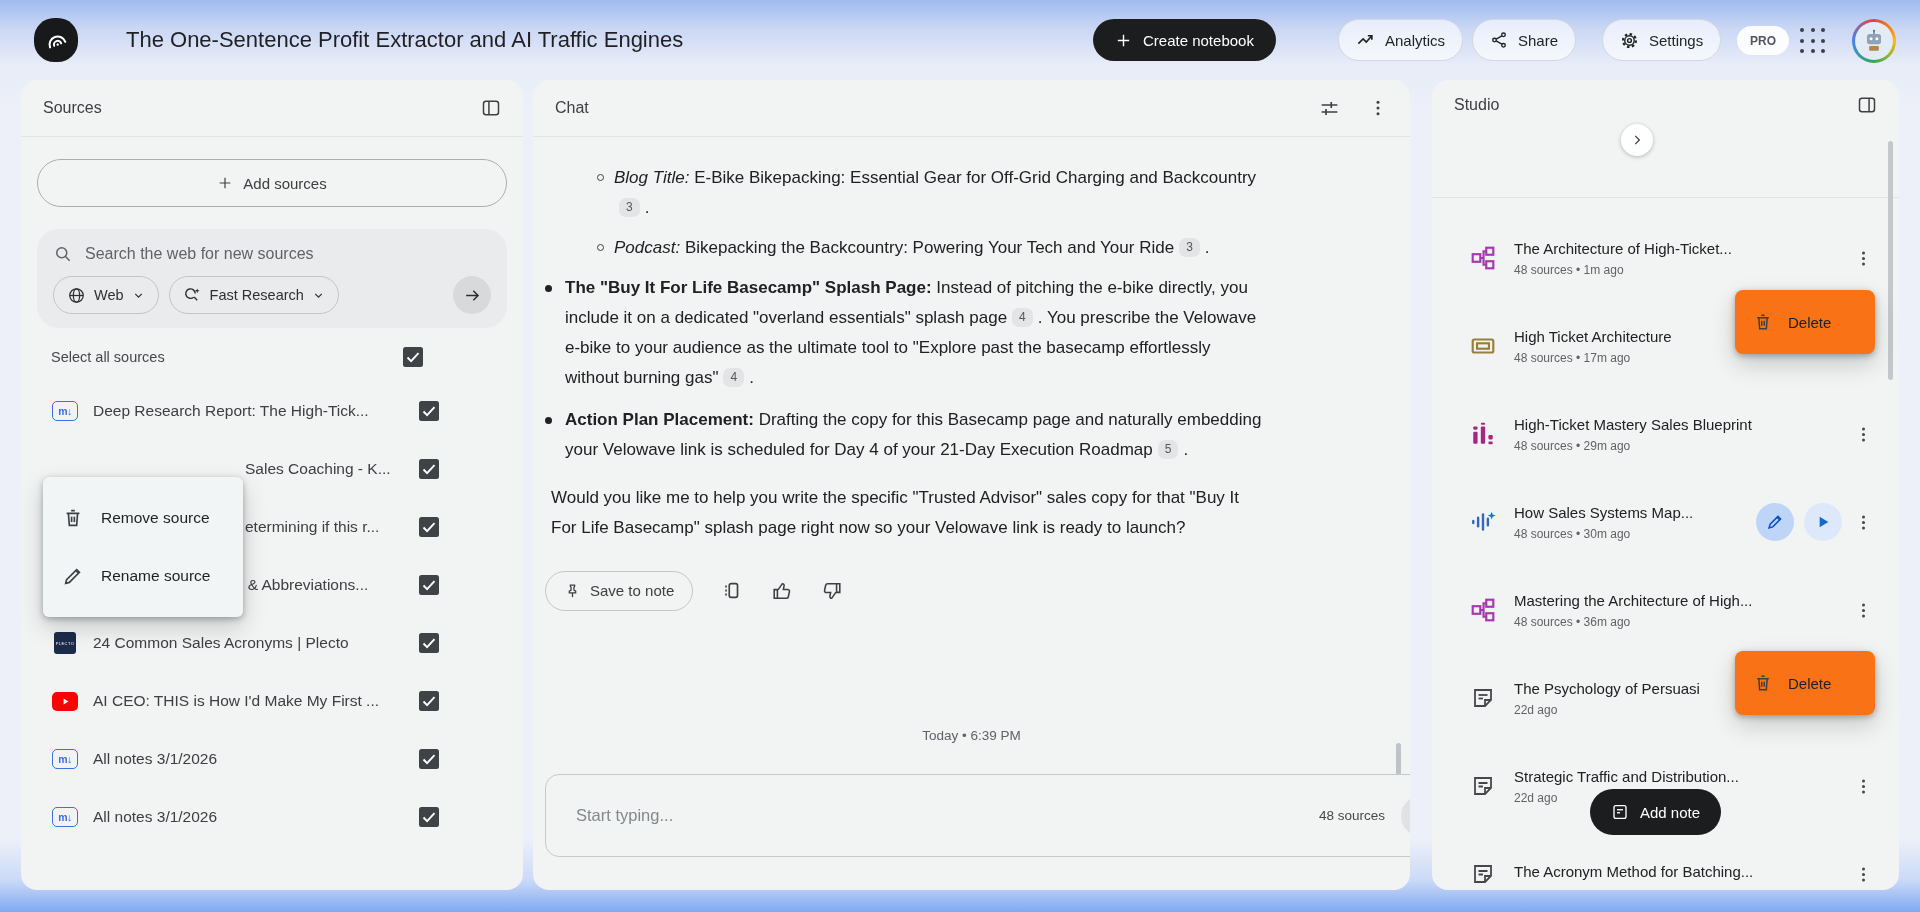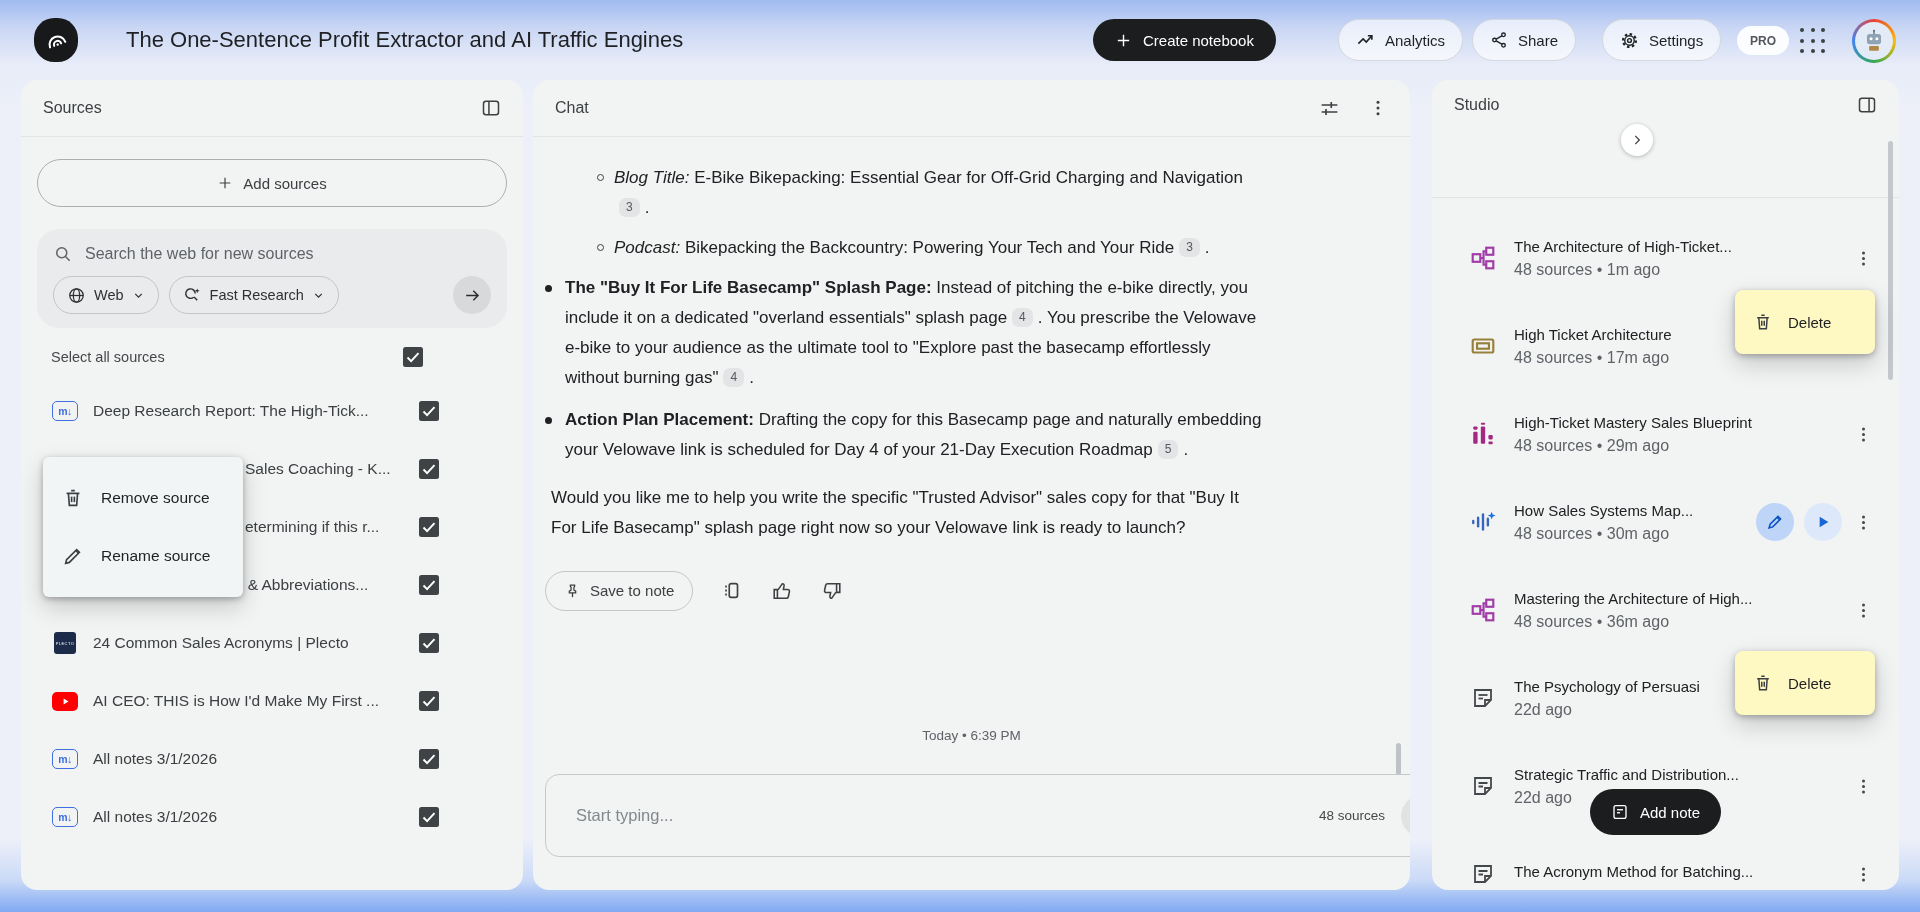--- a/index.html
+++ b/index.html
@@ -46,21 +46,21 @@
   .select-row { margin:10px 16px 0; height:38px; display:flex; align-items:center; font-size:14.5px; color:#45484b; padding:0 16px 0 14px; }
   .slist { margin-top:6px; }
   .srow { height:58px; display:flex; align-items:center; padding:0 16px 0 30px; }
   .sicon { width:28px; flex:none; margin-right:14px; display:flex; justify-content:center; }
   .stitle { font-size:15.5px; color:#3d4043; white-space:nowrap; overflow:hidden; text-overflow:clip; max-width:305px; }
   .covered .stitle { margin-left:194px; max-width:175px; }
   .cb { margin-left:auto; margin-right:68px; flex:none; }
   .ic-md { width:26px; height:20px; border:1.5px solid #3f6fe0; border-radius:5px; color:#3f6fe0; font-size:10.5px; font-weight:bold; display:inline-flex; align-items:center; justify-content:center; letter-spacing:-.5px; }
   .ic-plecto { width:22px; height:22px; background:#1c2b4a; border-radius:3px; color:#fff; font-size:4px; letter-spacing:.4px; display:inline-flex; align-items:center; justify-content:center; }
   .ic-yt { width:26px; height:19px; background:#f00; border-radius:5px; display:inline-flex; align-items:center; justify-content:center; }
-  .ctx-menu { position:absolute; left:22px; top:377px; width:200px; background:#f2f5f6; border-radius:6px; box-shadow:0 2px 6px rgba(0,0,0,.28),0 10px 24px rgba(0,0,0,.18); padding:12px 0; z-index:6; }
+  .ctx-menu { position:absolute; left:22px; top:397px; width:200px; background:#f2f5f6; border-radius:6px; box-shadow:0 2px 6px rgba(0,0,0,.28),0 10px 24px rgba(0,0,0,.18); padding:12px 0; z-index:6; }
   .ctx-item { height:58px; display:flex; align-items:center; gap:17px; padding:0 19px; font-size:15.5px; color:#1f2023; cursor:pointer; }
 
   
   .chat-scroll { padding:26px 80px 0 12px; font-size:17px; line-height:30px; color:#202124; }
   .subitem { display:flex; margin:0 0 10px 52px; }
   .bitem { display:flex; margin:10px 0 12px 0; }
   .omark { width:7px; height:7px; border:1.5px solid #3c4043; border-radius:50%; margin:11px 10px 0 0; flex:none; }
   .dmark { width:7px; height:7px; background:#202124; border-radius:50%; margin:12px 13px 0 0; flex:none; }
   .stext { max-width:650px; }
   .btext { max-width:700px; }
@@ -82,27 +82,27 @@
   
   .chip-row { position:relative; margin:4px 22px 0; height:44px; }
   .chip { width:190px; height:44px; background:#e2e7f3; border-radius:12px; display:flex; align-items:center; padding:0 16px; font-size:14.5px; color:#0b57d0; cursor:pointer; }
   .chip-adv { position:absolute; left:167px; top:-10px; width:32px; height:32px; border-radius:50%; background:#fff; box-shadow:0 1px 4px rgba(0,0,0,.25); display:flex; align-items:center; justify-content:center; cursor:pointer; }
   .studio-divider { margin-top:19px; border-top:1px solid #e2e3e5; }
   .studio-list { padding-top:16px; }
   .strow { height:88px; display:flex; align-items:center; padding:0 26px 0 36px; }
   .sticon { width:30px; flex:none; margin-right:16px; display:flex; justify-content:center; }
   .stcol { min-width:0; }
   .sttitle { font-size:15px; font-weight:500; color:#202124; white-space:nowrap; overflow:hidden; max-width:255px; }
-  .stmeta { font-size:16px; color:#5f6368; margin-top:5px; }
+  .stmeta { font-size:12px; color:#5f6368; margin-top:5px; }
   .stdots { margin-left:auto; cursor:pointer; flex:none; }
   .actions { display:flex; align-items:center; gap:10px; margin-left:auto; }
   .actions .stdots { margin-left:2px; }
   .act-circle { width:38px; height:38px; border-radius:50%; display:flex; align-items:center; justify-content:center; cursor:pointer; }
   .ac1 { background:#bed5f8; } .ac2 { background:#dde9fb; }
-  .del-menu { position:absolute; width:140px; height:64px; background:#fef9c3; border-radius:8px; box-shadow:0 2px 6px rgba(0,0,0,.28),0 10px 24px rgba(0,0,0,.18); display:flex; align-items:center; gap:15px; padding:0 18px; z-index:6; font-size:15px; color:#1f2023; cursor:pointer; }
+  .del-menu { position:absolute; width:140px; height:64px; background:#f97316; border-radius:8px; box-shadow:0 2px 6px rgba(0,0,0,.28),0 10px 24px rgba(0,0,0,.18); display:flex; align-items:center; gap:15px; padding:0 18px; z-index:6; font-size:15px; color:#1f2023; cursor:pointer; }
   #del-menu-1 { left:303px; top:210px; } #del-menu-2 { left:303px; top:571px; }
   .add-note { position:absolute; left:158px; top:709px; height:46px; border-radius:23px; background:#1c1d1f; color:#fff; display:flex; align-items:center; gap:11px; padding:0 21px; font-size:15px; z-index:7; cursor:pointer; }
   .studio-thumb { position:absolute; right:6px; top:61px; width:5px; height:239px; background:#c4c8cd; border-radius:3px; }
 
   .disclaimer { position:absolute; left:0; right:0; top:937px; text-align:center; font-size:13px; color:#5c6066; }
 </style>
 </head>
 <body>
 
 <div class="logo">
@@ -399,21 +399,21 @@
           <circle cx="12" cy="5" r="1.8"></circle>
           <circle cx="12" cy="12" r="1.8"></circle>
           <circle cx="12" cy="19" r="1.8"></circle>
         </svg>
     </span>
   </div>
 
   <div class="chat-scroll">
     <div class="subitem">
       <span class="omark"></span>
-      <div class="stext"><i>Blog Title:</i><span> E-Bike Bikepacking: Essential Gear for Off-Grid Charging and Navigation</span><span class="cit">3</span><span>.</span></div>
+      <div class="stext"><i>Blog Title:</i><span> E-Bike Bikepacking: Essential Gear for Off-Grid Charging and Backcountry</span><span class="cit">3</span><span>.</span></div>
     </div>
     <div class="subitem">
       <span class="omark"></span>
       <div class="stext"><i>Podcast:</i><span> Bikepacking the Backcountry: Powering Your Tech and Your Ride</span><span class="cit">3</span><span>.</span></div>
     </div>
 
     <div class="bitem">
       <span class="dmark"></span>
       <div class="btext"><b>The "Buy It For Life Basecamp" Splash Page:</b><span> Instead of pitching the e-bike directly, you include it on a dedicated "overland essentials" splash page</span><span class="cit">4</span><span>. You prescribe the Velowave e-bike to your audience as the ultimate tool to "Explore past the basecamp effortlessly without burning gas"</span><span class="cit">4</span><span>.</span></div>
     </div>

